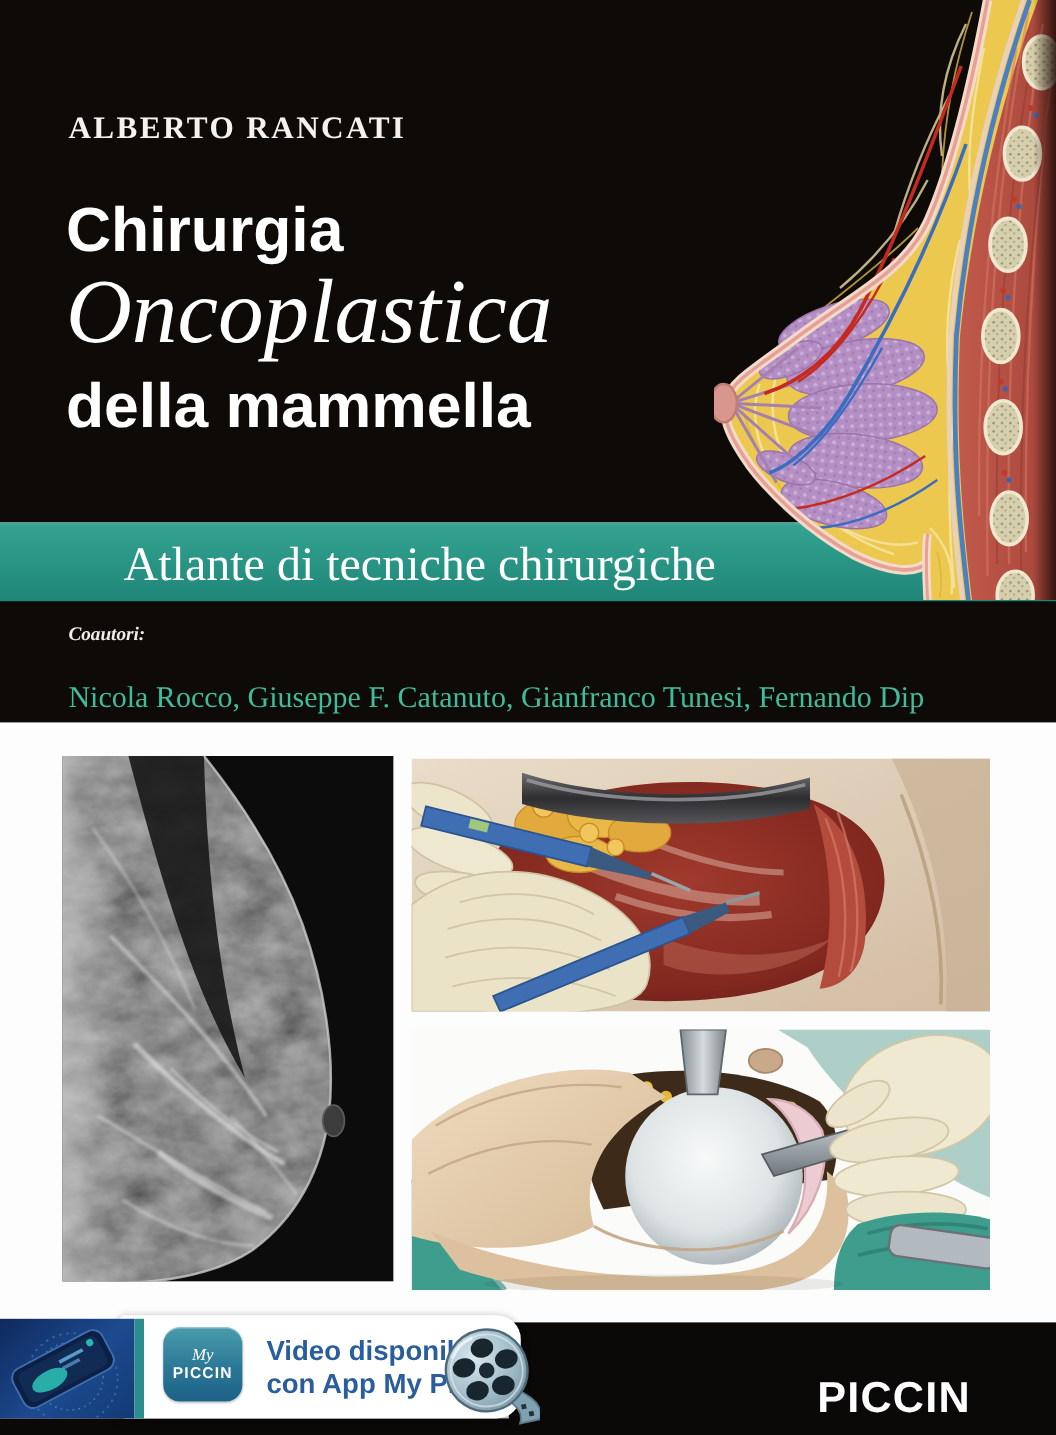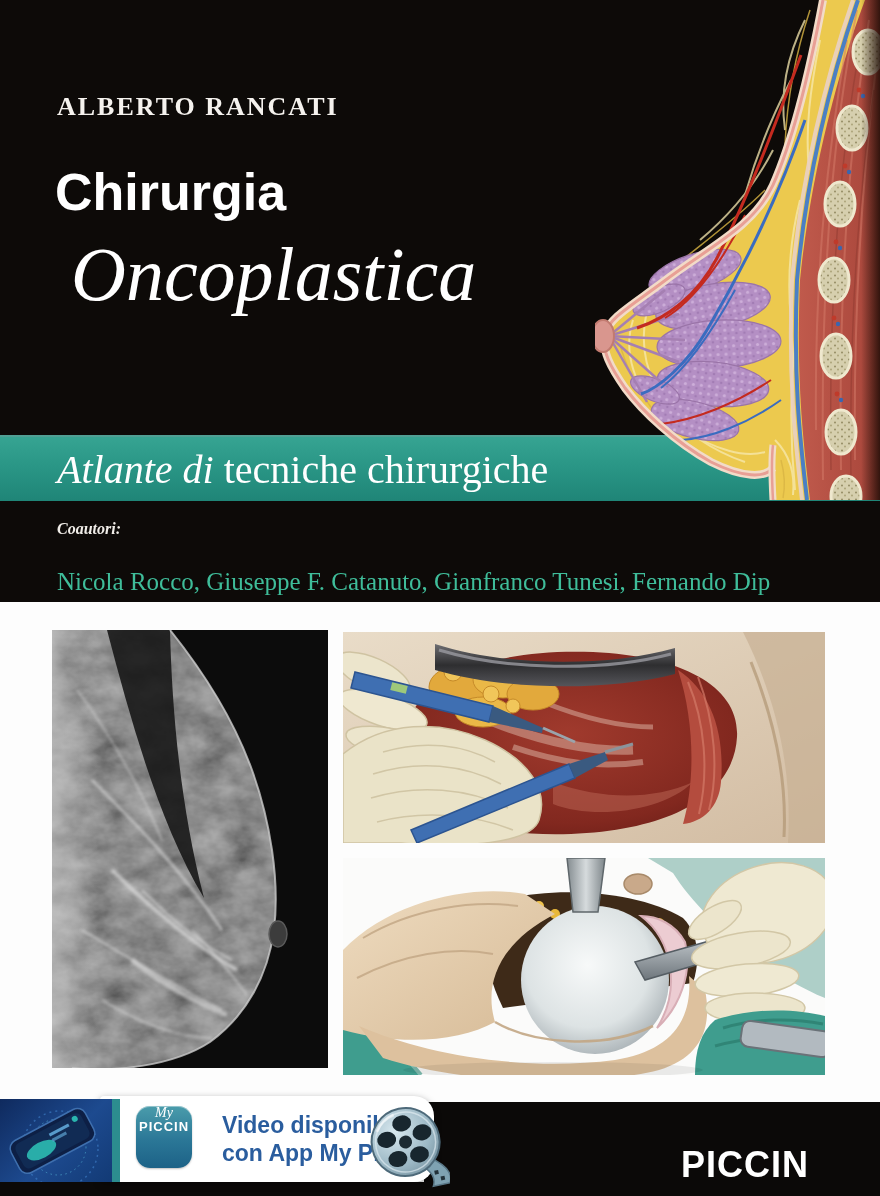--- a/index.html
+++ b/index.html
@@ -5,48 +5,49 @@
   html,body{margin:0;padding:0;background:#ffffff;}
   .cover{position:relative;width:880px;height:1196px;overflow:hidden;background:#0d0a08;font-family:"Liberation Sans",sans-serif;}
   .abs{position:absolute;}
   
   .author{left:57px;color:#f5f2ee;font-family:"Liberation Serif",serif;font-weight:700;font-size:26px;letter-spacing:2px;}
   .title-sans{left:55px;color:#ffffff;font-weight:700;font-size:52px;letter-spacing:0px;line-height:74px;}
   .title-serif{left:55px;color:#ffffff;font-family:"Liberation Serif",serif;font-style:italic;font-size:76px;line-height:80px;}
   
   .banner{left:0;top:435px;width:880px;height:64px;background:linear-gradient(180deg,#36a492 0%,#2a9686 45%,#1f8577 100%);border-top:2px solid rgba(255,255,255,.22);z-index:1;display:flex;align-items:center;}
   .banner-text{margin-left:57px;color:#ffffff;font-family:"Liberation Serif",serif;font-size:40px;}
-  .banner-text .it{font-style:italic;}
+  .banner-text .it{margin-left:46px;}
   
   .coa-label{left:57px;top:520px;color:#f0ede8;font-family:"Liberation Serif",serif;font-style:italic;font-weight:700;font-size:16px;}
   .coa-names{left:57px;top:568px;color:#3fbd9a;font-family:"Liberation Serif",serif;font-size:25px;}
   
   .gallery-bg{left:0;top:602px;width:880px;height:594px;background:#fdfdfd;}
   
   .footer-black{left:424px;top:1102px;width:456px;height:94px;background:#0b0908;z-index:2;}
   .footer-strip{left:0;top:1182px;width:880px;height:14px;background:#0b0908;z-index:2;}
   .publisher{left:681px;top:1144px;color:#ffffff;font-weight:700;font-size:36px;letter-spacing:1px;z-index:4;font-family:"Liberation Sans",sans-serif;}
   .pill{left:100px;top:1096px;width:334px;height:86px;background:#ffffff;border-radius:4px 20px 20px 4px;box-shadow:0 2px 7px rgba(0,0,0,.35);z-index:3;}
   .phone-panel{left:0;top:1099px;width:112px;height:83px;background:linear-gradient(135deg,#0f2a5e 0%,#1d4a8f 55%,#123a75 100%);border-right:8px solid #2c8d8f;z-index:4;}
-  .app-icon{left:136px;top:1106px;width:56px;height:62px;border-radius:14px;background:linear-gradient(180deg,#4a9cab 0%,#2b7797 55%,#1d6287 100%);box-shadow:inset 0 1px 0 rgba(255,255,255,.4),0 1px 2px rgba(0,0,0,.25);z-index:4;display:flex;flex-direction:column;align-items:center;justify-content:flex-start;color:#fff;}
+  .app-icon{left:136px;top:1106px;width:66px;height:62px;border-radius:14px;background:linear-gradient(180deg,#4a9cab 0%,#2b7797 55%,#1d6287 100%);box-shadow:inset 0 1px 0 rgba(255,255,255,.4),0 1px 2px rgba(0,0,0,.25);z-index:4;display:flex;flex-direction:column;align-items:center;justify-content:center;color:#fff;}
   .app-icon .my{font-family:"Liberation Serif",serif;font-style:italic;font-size:14px;line-height:13px;}
   .app-icon .piccin{font-weight:700;font-size:13px;letter-spacing:1px;line-height:15px;}
   .video-text{left:222px;top:1111px;color:#2a5d9e;font-weight:700;font-size:23px;line-height:28px;z-index:4;}
   .reel{left:366px;top:1104px;z-index:5;}
   svg{display:block;}
 </style>
 </head>
 <body>
 
 <div class="cover">
 
   <div class="abs author" style="top:92px;text-align:right;">ALBERTO RANCATI</div>
 
   <div class="abs title-sans" style="top:155px;">Chirurgia</div>
-  <div class="abs title-serif" style="top:234px;margin-left:16px;">Oncoplastica</div>
+  <div class="abs title-serif" style="top:220px;">Oncoplastica</div>
+  <div class="abs title-sans" style="top:302px;">della mammella</div>
 
   <div class="abs banner">
     <div class="banner-text">
       <span class="it">Atlante di</span>
       <span>tecniche chirurgiche</span>
     </div>
   </div>
 
   <svg class="abs" style="left:595px;top:0;z-index:2;" width="285" height="500" viewBox="0 0 285 500">
     <defs>

